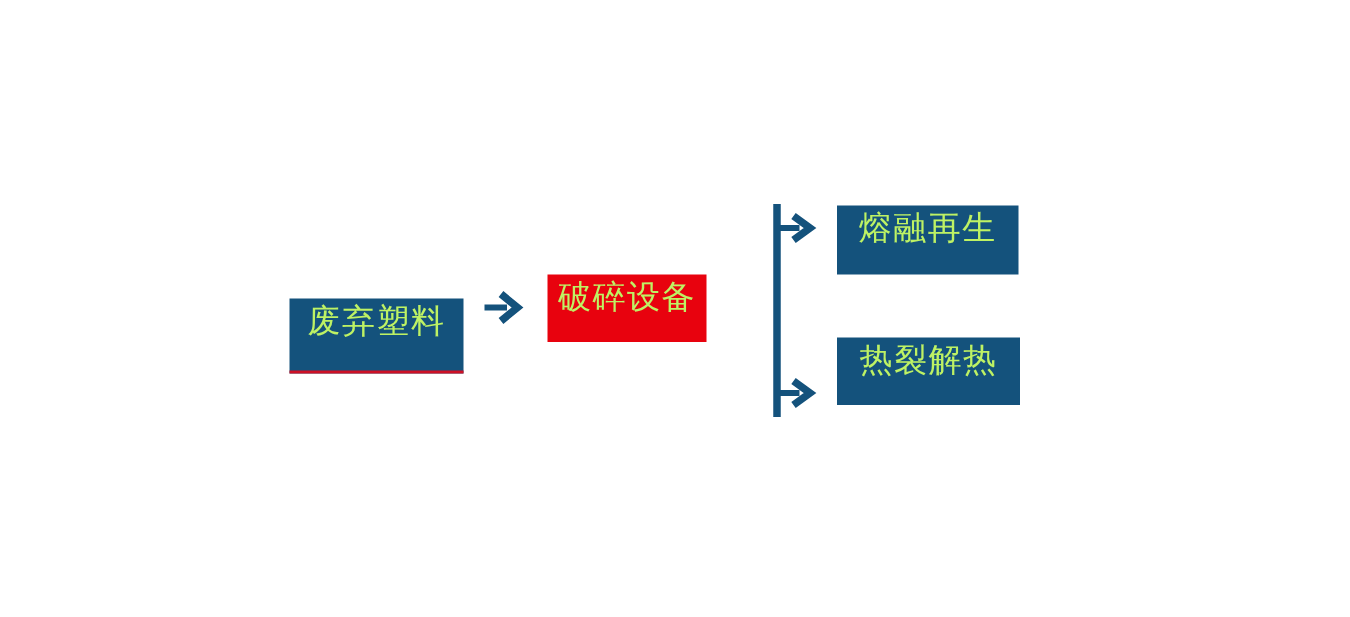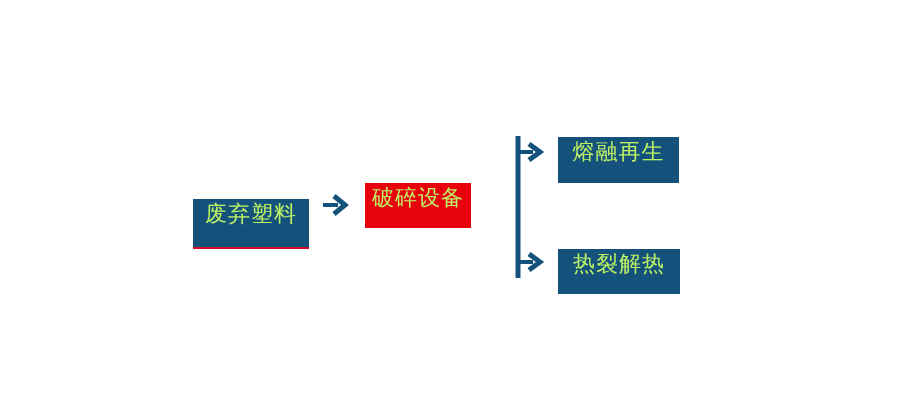--- a/index.html
+++ b/index.html
@@ -33,21 +33,21 @@
   .node-source {
     left: 193px; top: 179px; width: 116px; height: 50px; margin-top: 20px;
   }
   .node-process {
     left: 365px; top: 183px; width: 106px; height: 45px;
   }
   .node-branch-top {
     left: 558px; top: 137px; width: 121px; height: 46px;
   }
   .node-branch-bottom {
-    left: 558px; top: 249px; width: 122px; height: 45px;
+    left: 558px; top: 225px; width: 122px; height: 45px;
   }
 
   .arrow-main {
     position: absolute;
     left: 321px; top: 192px;
   }
   .bracket-connector {
     position: absolute;
     left: 503px; top: 130px;
   }

